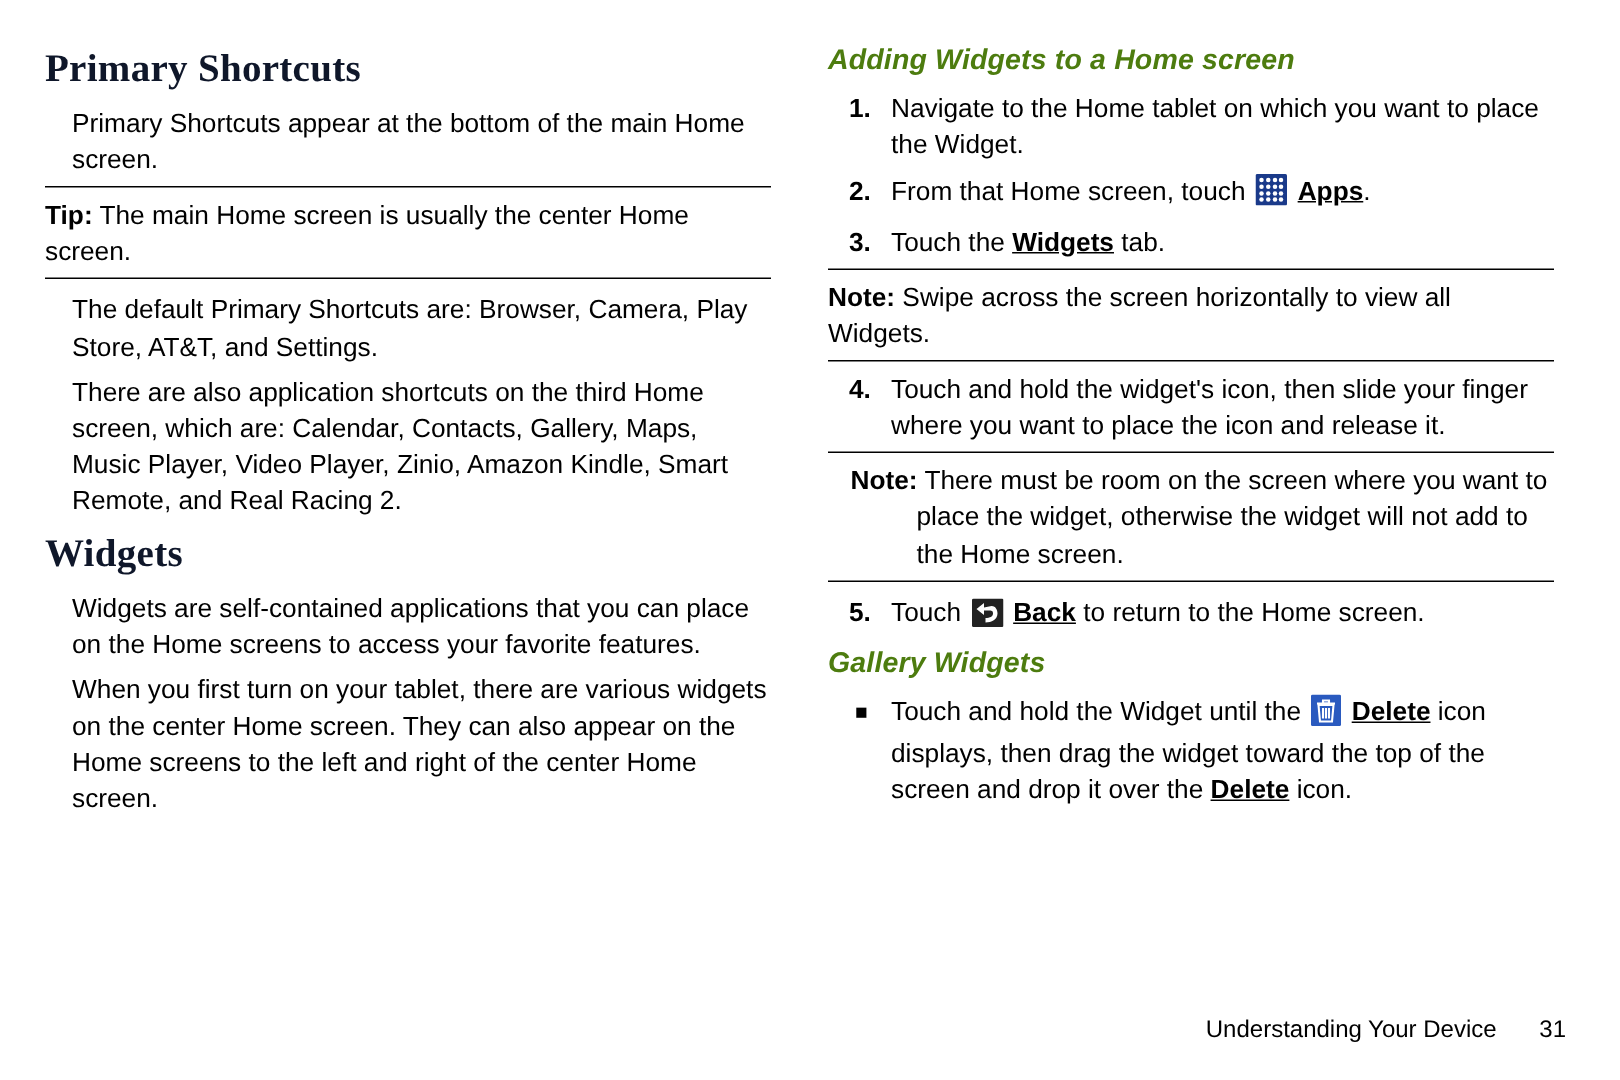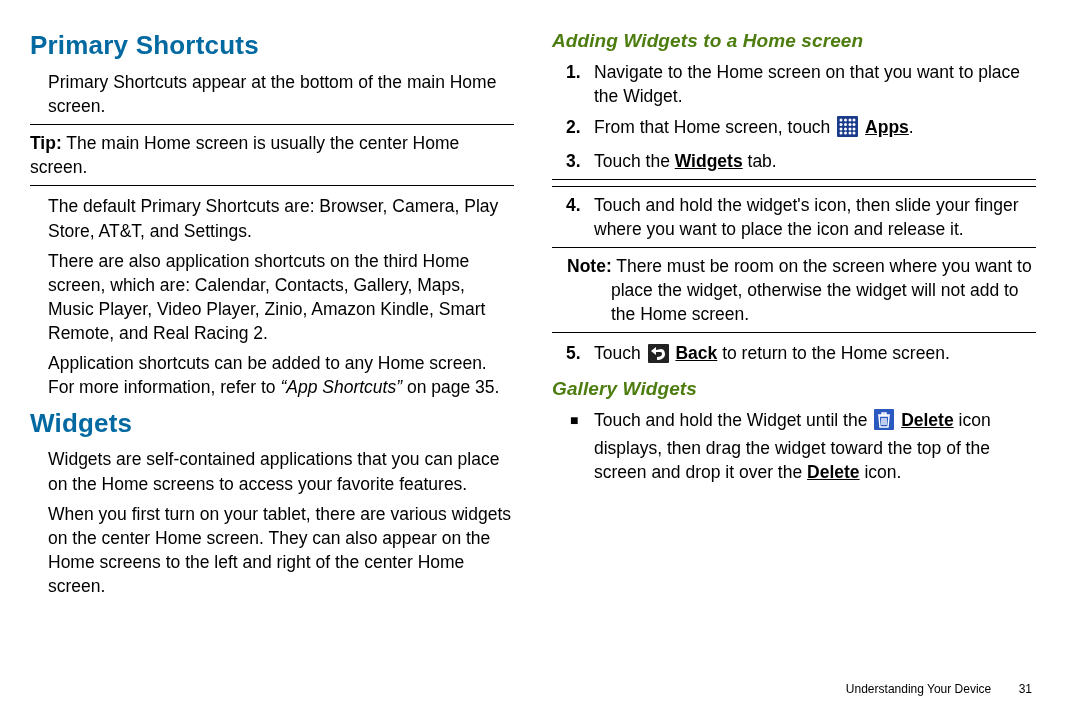--- a/index.html
+++ b/index.html
@@ -17,23 +17,23 @@
   .page {
     display: flex;
     padding: 28px 44px 0 30px;
     gap: 38px;
   }
   .col {
     flex: 1;
     min-width: 0;
   }
   h1.section {
-    font-family: Liberation Sans, sans-serif;
+    font-family: Liberation Serif, serif;
     font-weight: 900;
-    color: #0369a1;
+    color: #0f172a;
     font-size: 26px;
     margin-bottom: 6px;
     letter-spacing: 0.2px;
   }
   h2.subsection {
     font-family: Arial, sans-serif;
     font-weight: 700;
     font-style: italic;
     color: #4d7c0f;
     font-size: 19px;
@@ -102,55 +102,52 @@
   svg.apps-grid rect { fill: #1a3a8a; }
   svg.apps-grid circle { fill: #fff; }
   svg.back-icon { fill: none; }
   svg.back-icon .bg { fill: #222; }
   svg.back-icon .arr { fill: #fff; }
   svg.trash-icon .bg { fill: #2a5abf; }
   svg.trash-icon .can { fill: none; stroke: #fff; stroke-width: 1.4; }
   .footer {
     position: absolute;
     bottom: 22px;
-    right: 48px;
-    font-size: 12px;
+    right: 36px;
+    font-size: 16px;
   }
   .footer .pg { margin-left: 24px; }
 </style>
 </head>
 <body>
 
 <div class="page">
 
   <div class="col">
     <h1 class="section">Primary Shortcuts</h1>
     <p class="body">Primary Shortcuts appear at the bottom of the main Home screen.</p>
     <hr class="hr">
     <p class="tipnote">
       <span class="lbl">Tip:</span><span> The main Home screen is usually the center Home screen.</span>
     </p>
     <hr class="hr">
     <p class="body" style="margin-top:8px;">The default Primary Shortcuts are: Browser, Camera, Play Store, AT&amp;T, and Settings.</p>
     <p class="body">There are also application shortcuts on the third Home screen, which are: Calendar, Contacts, Gallery, Maps, Music Player, Video Player, Zinio, Amazon Kindle, Smart Remote, and Real Racing 2.</p>
-    <p class="body">
-      <span>Application shortcuts can be added to any Home screen. For more information, refer to </span><span class="i">“App Shortcuts”</span><span>  on page 35.</span>
-    </p>
 
     <h1 class="section" style="margin-top:4px;">Widgets</h1>
     <p class="body">Widgets are self-contained applications that you can place on the Home screens to access your favorite features.</p>
     <p class="body">When you first turn on your tablet, there are various widgets on the center Home screen. They can also appear on the Home screens to the left and right of the center Home screen.</p>
   </div>
 
   <div class="col">
     <h2 class="subsection">Adding Widgets to a Home screen</h2>
     <ol class="steps">
       <li>
         <span class="num">1.</span>
-        <span class="txt">Navigate to the Home screen on that you want to place the Widget.</span>
+        <span class="txt">Navigate to the Home tablet on which you want to place the Widget.</span>
       </li>
       <li>
         <span class="num">2.</span>
         <span class="txt">
           <span>From that Home screen, touch </span><span class="icon"><svg class="apps-grid" width="21" height="21" viewBox="0 0 21 21">
                 <rect x="0" y="0" width="21" height="21" rx="1"></rect>
                 <g>
                   <circle cx="4" cy="4" r="1.5"></circle>
                   <circle cx="8.5" cy="4" r="1.5"></circle>
                   <circle cx="13" cy="4" r="1.5"></circle>
@@ -172,20 +169,23 @@
         </span>
       </li>
       <li>
         <span class="num">3.</span>
         <span class="txt">
           <span>Touch the </span><span class="b">Widgets</span><span> tab.</span>
         </span>
       </li>
     </ol>
     <hr class="hr">
+    <p class="tipnote">
+      <span class="lbl">Note:</span><span> Swipe across the screen horizontally to view all Widgets.</span>
+    </p>
     <hr class="hr">
     <ol class="steps" style="margin-top:6px;">
       <li>
         <span class="num">4.</span>
         <span class="txt">Touch and hold the widget's icon, then slide your finger where you want to place the icon and release it.</span>
       </li>
     </ol>
     <hr class="hr">
     <p class="tipnote-ind">
       <span class="lbl">Note:</span><span> There must be room on the screen where you want to place the widget, otherwise the widget will not add to the Home screen.</span>

